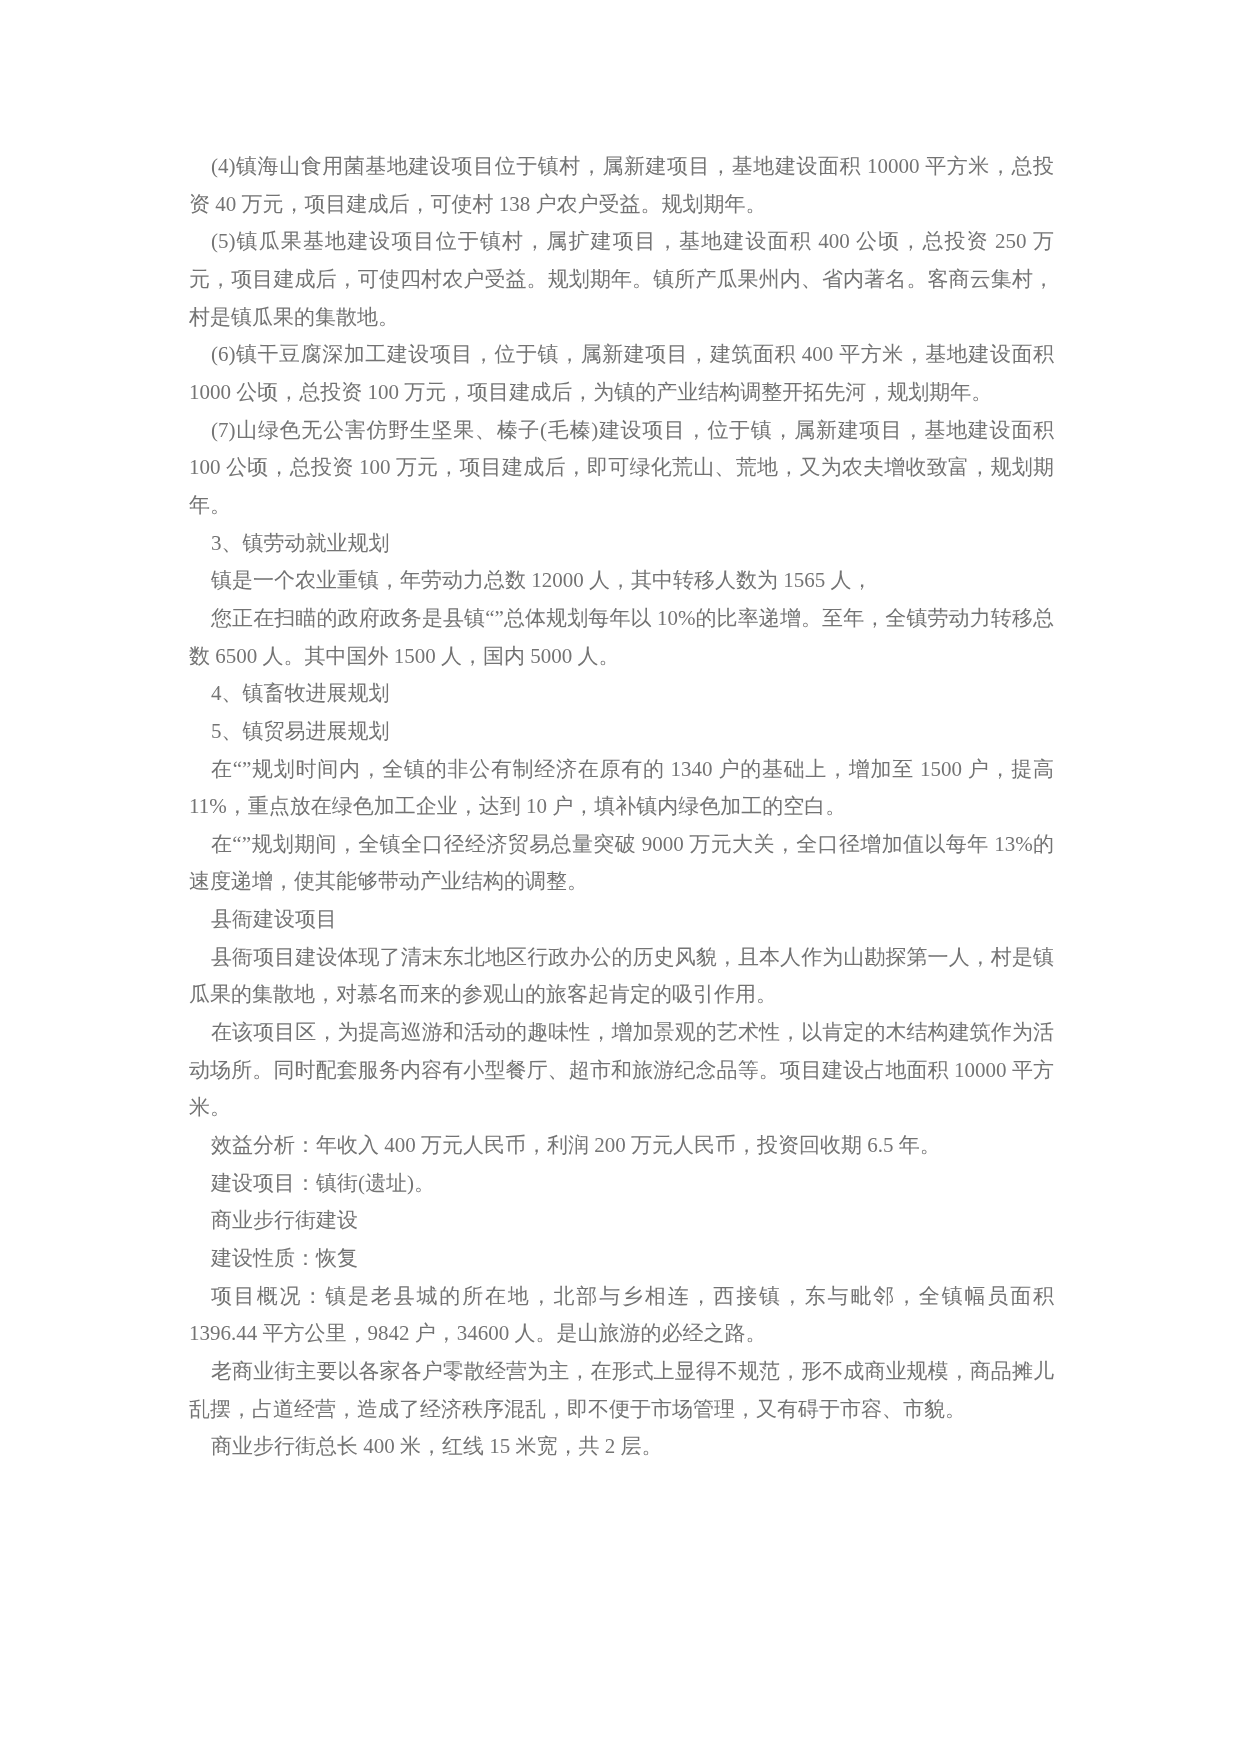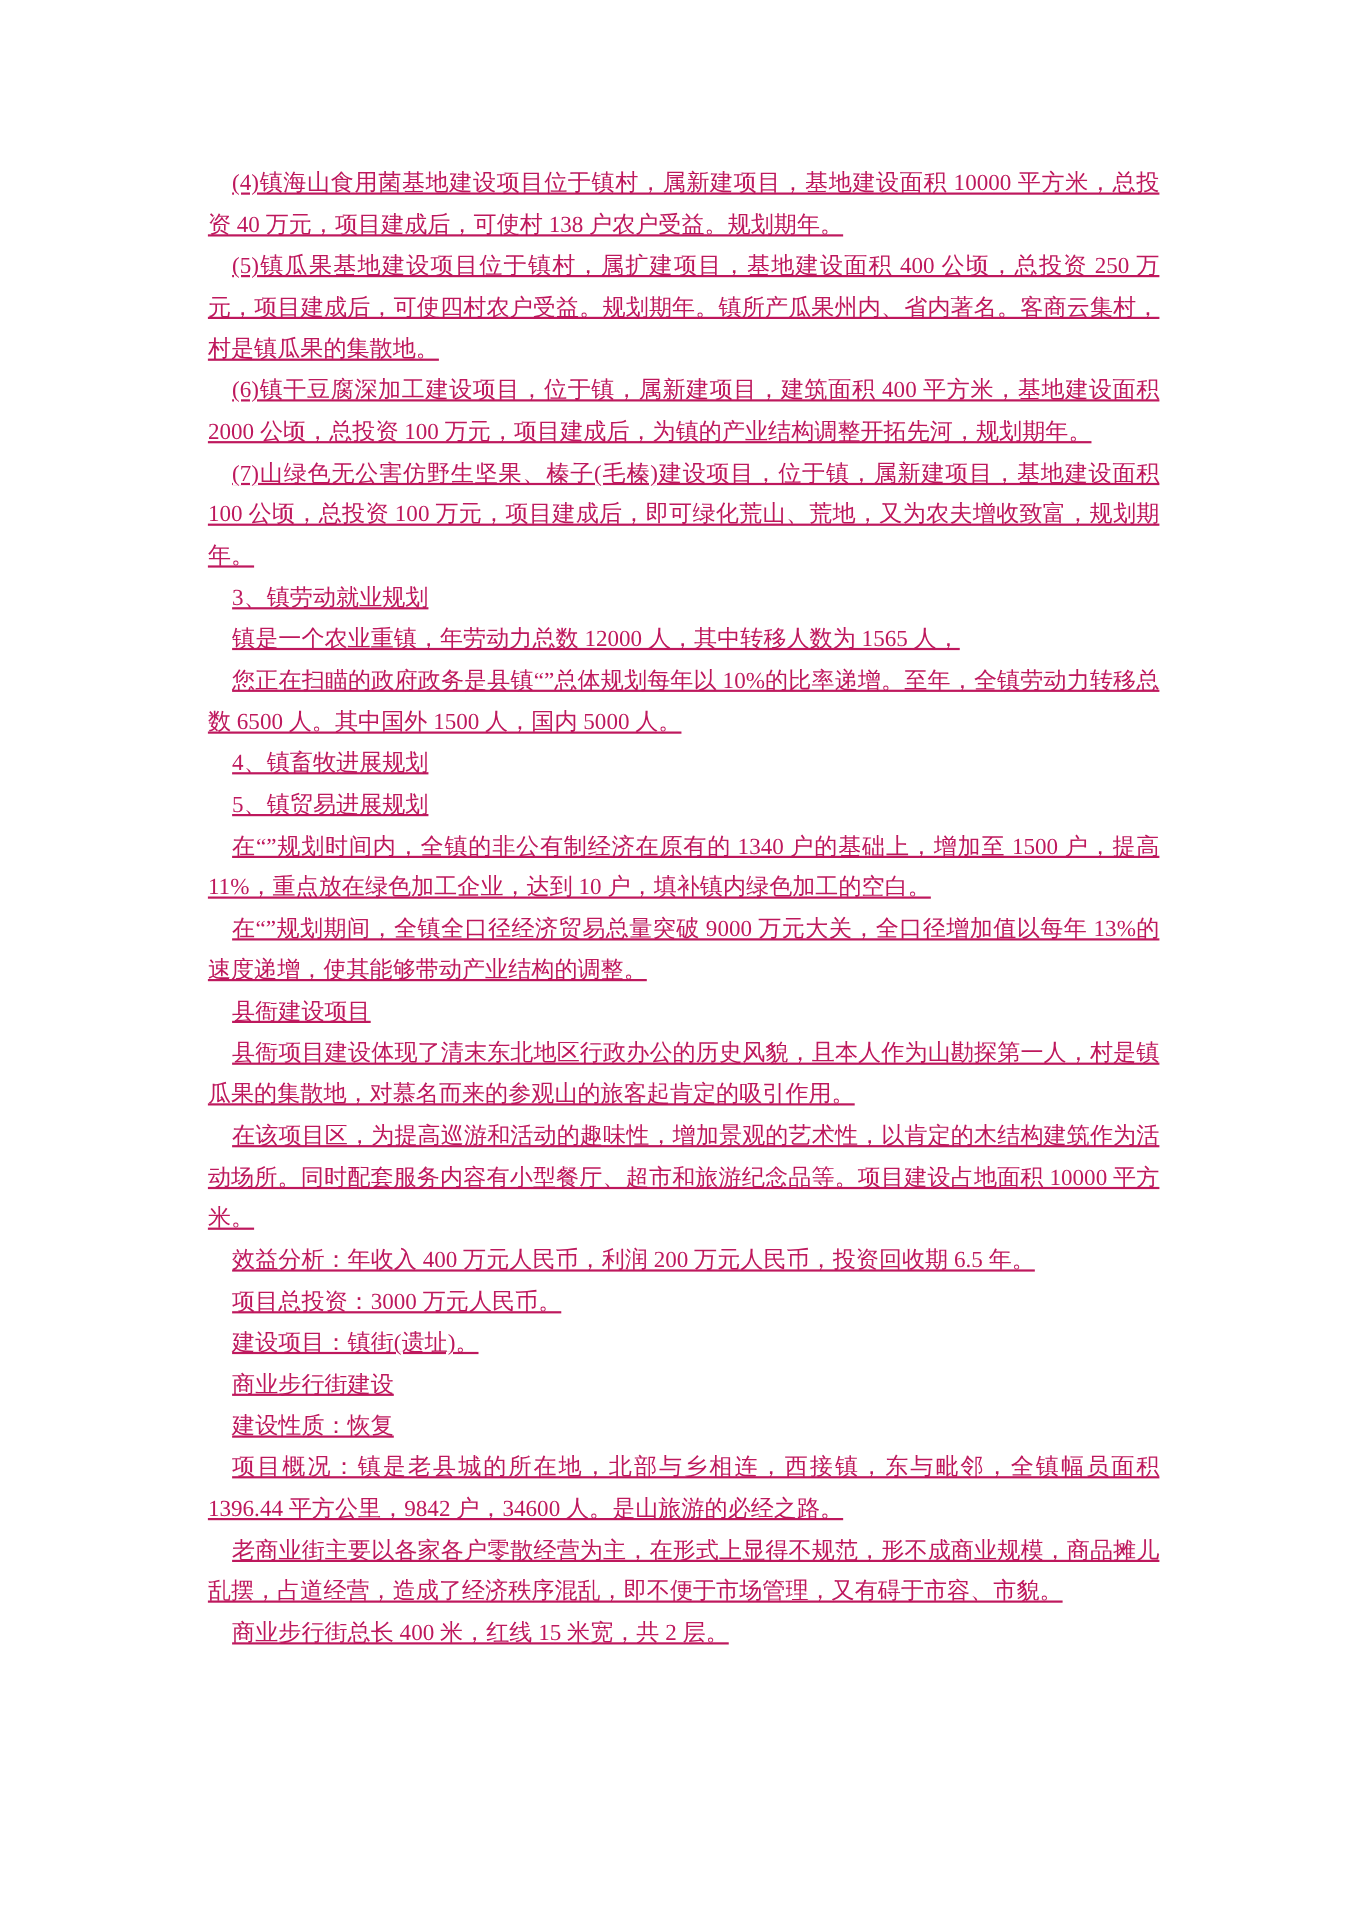--- a/index.html
+++ b/index.html
@@ -19,51 +19,49 @@
     height: 1753px;
     background: #ffffff;
   }
   .doc-content {
     position: absolute;
     left: 189px;
     top: 148px;
     width: 865px;
     font-size: 21px;
     line-height: 37.65px;
-    color: #be185d;
+    color: #737373;
     text-align: justify;
-    text-decoration: underline;
   }
   .doc-content p {
     margin: 0;
     padding: 0;
     text-indent: 22px;
   }
 </style>
 </head>
 <body>
 
 <div class="page">
   <div class="doc-content">
       <p>(4)镇海山食用菌基地建设项目位于镇村，属新建项目，基地建设面积 10000 平方米，总投资 40 万元，项目建成后，可使村 138 户农户受益。规划期年。</p>
       <p>(5)镇瓜果基地建设项目位于镇村，属扩建项目，基地建设面积 400 公顷，总投资 250 万元，项目建成后，可使四村农户受益。规划期年。镇所产瓜果州内、省内著名。客商云集村，村是镇瓜果的集散地。</p>
-      <p>(6)镇干豆腐深加工建设项目，位于镇，属新建项目，建筑面积 400 平方米，基地建设面积 2000 公顷，总投资 100 万元，项目建成后，为镇的产业结构调整开拓先河，规划期年。</p>
+      <p>(6)镇干豆腐深加工建设项目，位于镇，属新建项目，建筑面积 400 平方米，基地建设面积 1000 公顷，总投资 100 万元，项目建成后，为镇的产业结构调整开拓先河，规划期年。</p>
       <p>(7)山绿色无公害仿野生坚果、榛子(毛榛)建设项目，位于镇，属新建项目，基地建设面积 100 公顷，总投资 100 万元，项目建成后，即可绿化荒山、荒地，又为农夫增收致富，规划期年。</p>
       <p>3、镇劳动就业规划</p>
       <p>镇是一个农业重镇，年劳动力总数 12000 人，其中转移人数为 1565 人，</p>
       <p>您正在扫瞄的政府政务是县镇“”总体规划每年以 10%的比率递增。至年，全镇劳动力转移总数 6500 人。其中国外 1500 人，国内 5000 人。</p>
       <p>4、镇畜牧进展规划</p>
       <p>5、镇贸易进展规划</p>
       <p>在“”规划时间内，全镇的非公有制经济在原有的 1340 户的基础上，增加至 1500 户，提高 11%，重点放在绿色加工企业，达到 10 户，填补镇内绿色加工的空白。</p>
       <p>在“”规划期间，全镇全口径经济贸易总量突破 9000 万元大关，全口径增加值以每年 13%的速度递增，使其能够带动产业结构的调整。</p>
       <p>县衙建设项目</p>
       <p>县衙项目建设体现了清末东北地区行政办公的历史风貌，且本人作为山勘探第一人，村是镇瓜果的集散地，对慕名而来的参观山的旅客起肯定的吸引作用。</p>
       <p>在该项目区，为提高巡游和活动的趣味性，增加景观的艺术性，以肯定的木结构建筑作为活动场所。同时配套服务内容有小型餐厅、超市和旅游纪念品等。项目建设占地面积 10000 平方米。</p>
       <p>效益分析：年收入 400 万元人民币，利润 200 万元人民币，投资回收期 6.5 年。</p>
-      <p>项目总投资：3000 万元人民币。</p>
       <p>建设项目：镇街(遗址)。</p>
       <p>商业步行街建设</p>
       <p>建设性质：恢复</p>
       <p>项目概况：镇是老县城的所在地，北部与乡相连，西接镇，东与毗邻，全镇幅员面积 1396.44 平方公里，9842 户，34600 人。是山旅游的必经之路。</p>
       <p>老商业街主要以各家各户零散经营为主，在形式上显得不规范，形不成商业规模，商品摊儿乱摆，占道经营，造成了经济秩序混乱，即不便于市场管理，又有碍于市容、市貌。</p>
       <p>商业步行街总长 400 米，红线 15 米宽，共 2 层。</p>
     </div>
 </div>
 
 </body></html>

